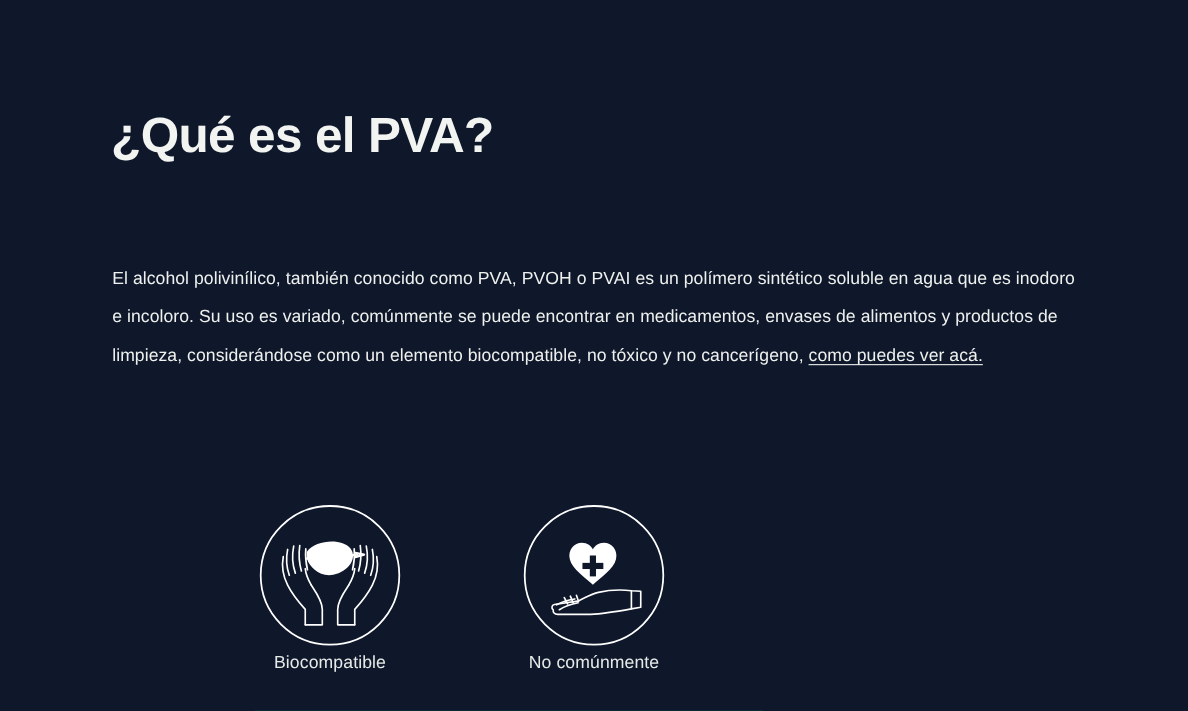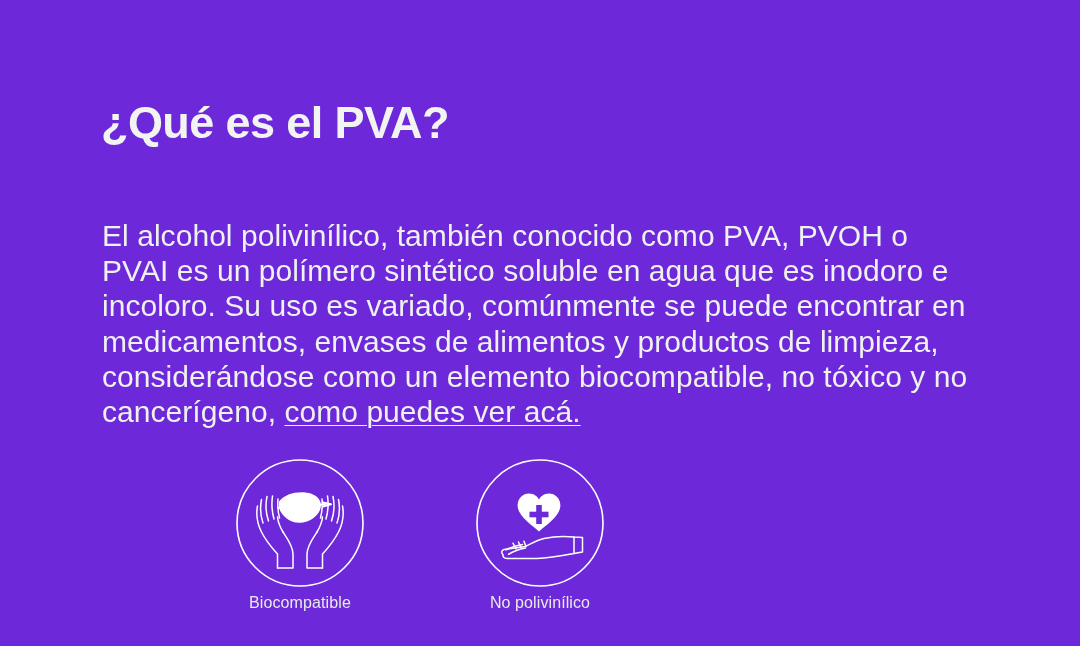--- a/index.html
+++ b/index.html
@@ -14,43 +14,43 @@
     background: #064b43;
     font-family: "Liberation Sans", "DejaVu Sans", sans-serif;
     overflow: hidden;
     -webkit-font-smoothing: antialiased;
   }
 
   .page {
     position: relative;
     width: 1080px;
     height: 646px;
-    background: #6d28d9;
+    background: #0f172a;
   }
 
   
   .heading {
     position: absolute;
     left: 101px;
     top: 98px;
     font-size: 45px;
     font-weight: 800;
     letter-spacing: -0.6px;
     color: #f2f4f1;
     line-height: 1.1;
     white-space: nowrap;
   }
 
   
   .body-copy {
     position: absolute;
     left: 102px;
-    top: 218px;
+    top: 236px;
     width: 880px;
-    font-size: 30px;
+    font-size: 16px;
     font-weight: 300;
     line-height: 35.2px;
     color: #eef1ee;
     letter-spacing: 0.05px;
   }
 
   .body-copy .link {
     color: #eef1ee;
     text-decoration: underline;
     text-underline-offset: 3px;
@@ -152,17 +152,17 @@
         <g fill="none" stroke="#ffffff" stroke-width="1.5" stroke-linecap="round" stroke-linejoin="round">
           <path d="M28 96.5 C26 95 26.5 92 29 91.5 L50 88.5 C56 86 62 82 69 80.5 C78 78.5 90 78 99 79 L107.5 79.5 L107.5 94 L99 95.5 C88 97.5 74 100 62 100.5 L32 100.5 C29 100.5 27.5 98.5 28 96.5 Z"></path>
           <path d="M31 91.8 C35 89.5 41 87.5 47.5 86.5"></path>
           <path d="M33.5 96.3 C38 93.5 44 91.2 50.5 90"></path>
           <path d="M38 85.2 L41 91"></path>
           <path d="M43.5 84 L46 89.8"></path>
           <path d="M49 83.2 L51 88.8"></path>
           <path d="M99 79 L99 95.5"></path>
         </g>
       </svg>
-      <div class="feature-label">No polivinílico</div>
+      <div class="feature-label">No comúnmente</div>
     </div>
 
   </div>
 </div>
 
 </body></html>

